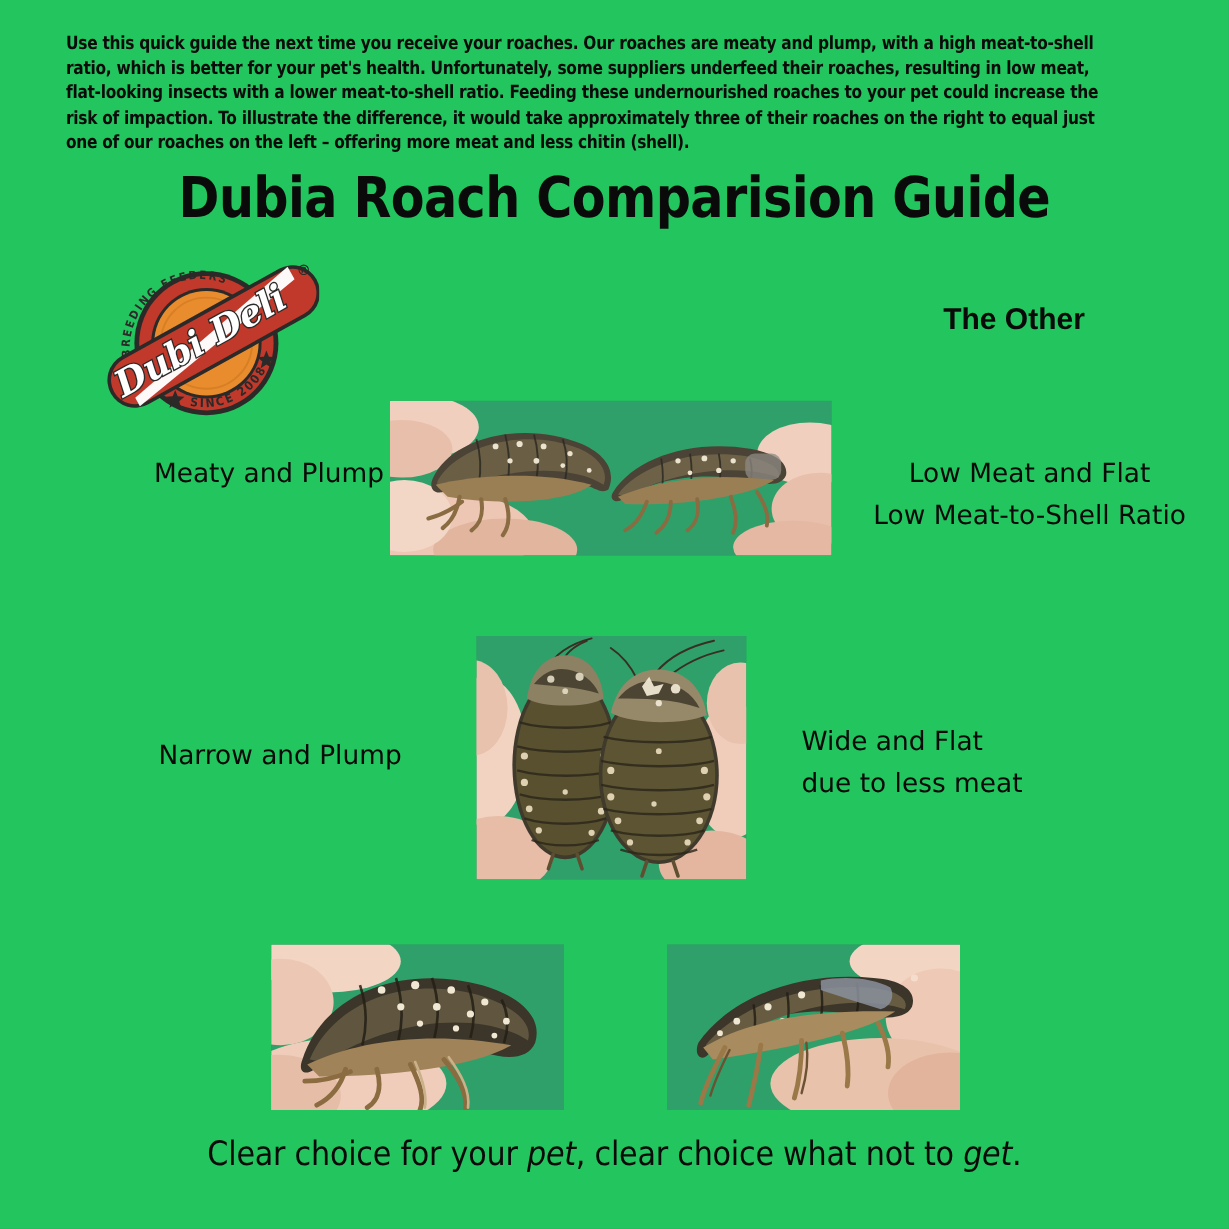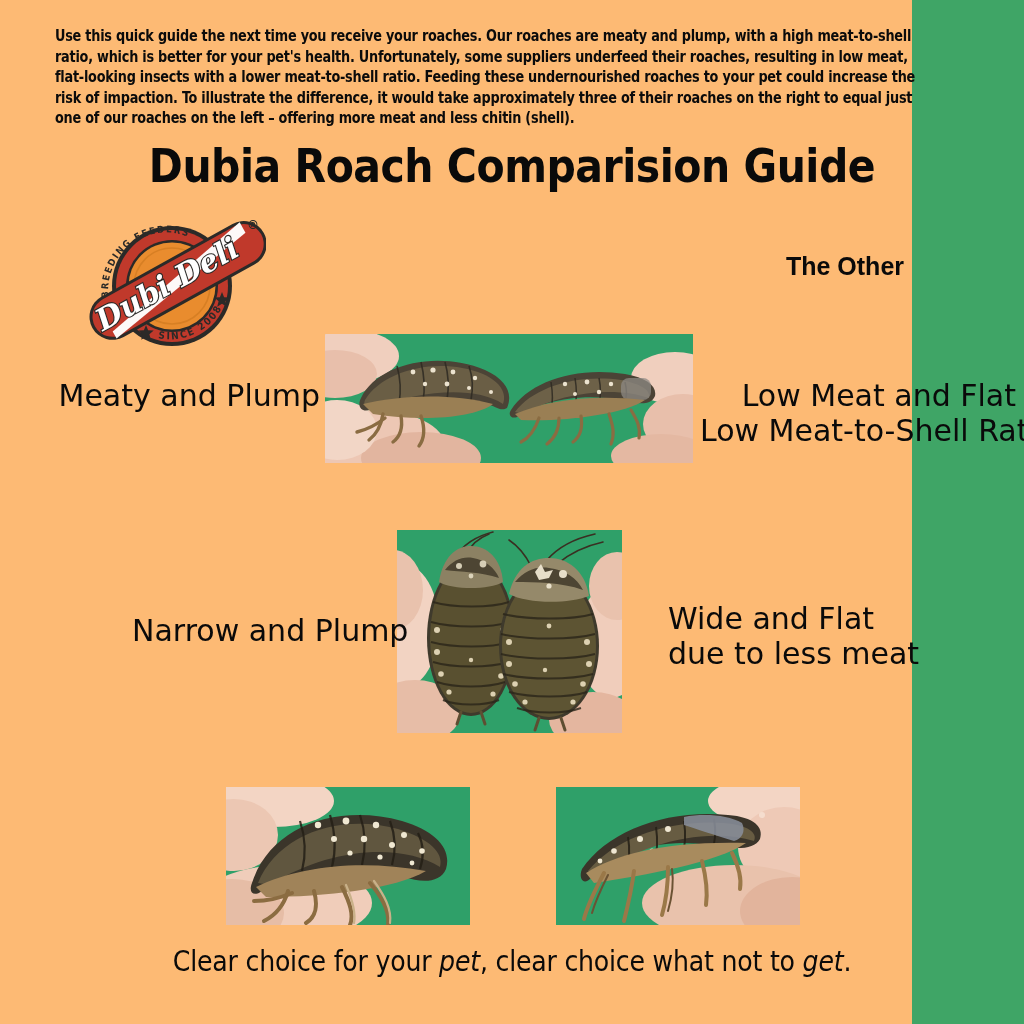--- a/index.html
+++ b/index.html
@@ -10,23 +10,23 @@
   body {
     width: 1024px;
     height: 1024px;
     overflow: hidden;
     background: #3fa566;
     font-family: "DejaVu Sans", sans-serif;
   }
 
   #poster {
     position: relative;
-    width: 912px;
+    width: 1024px;
     height: 1024px;
-    background: #fdba74;
+    background: #22c55e;
     box-sizing: border-box;
   }
 
   
   .intro {
     position: absolute;
     left: 55px;
     top: 26px;
     width: 920px;
     font-family: "DejaVu Sans Condensed", "Liberation Sans Narrow", "Liberation Sans", sans-serif;
@@ -91,27 +91,27 @@
   #photo-row2 { left: 397px; top: 530px; width: 225px; height: 203px; }
   #photo-row3-left { left: 226px; top: 787px; width: 244px; height: 138px; }
   #photo-row3-right { left: 556px; top: 787px; width: 244px; height: 138px; }
 
   .photo svg { display: block; width: 100%; height: 100%; }
 
   
   .cap {
     position: absolute;
     font-family: "DejaVu Sans", sans-serif;
-    font-size: 30px;
+    font-size: 22px;
     line-height: 35px;
     color: #0a0a0a;
     white-space: nowrap;
   }
   #cap-r1-left  { left: 10px;  top: 378px; width: 310px; text-align: right; }
-  #cap-r1-right { left: 700px; top: 378px; width: 316px; text-align: right; }
+  #cap-r1-right { left: 700px; top: 378px; width: 316px; text-align: center; }
   #cap-r2-left  { left: 20px;  top: 601px; width: 350px; text-align: left; padding-left: 112px; box-sizing: border-box; margin-top: 12px;}
   #cap-r2-right { left: 668px; top: 601px; width: 340px; text-align: left; }
 
   
   .bottom-caption {
     position: absolute;
     left: 0;
     top: 945px;
     width: 1024px;
     text-align: center;

